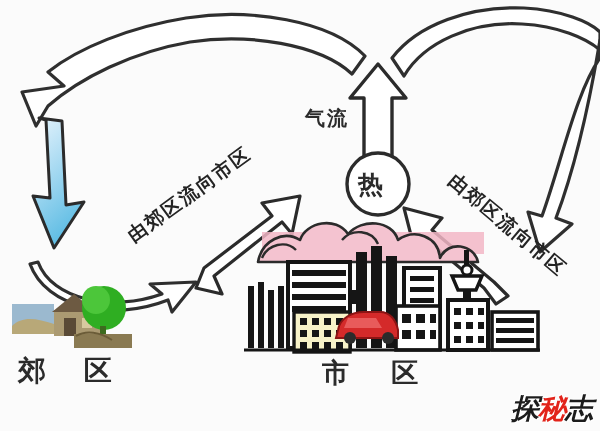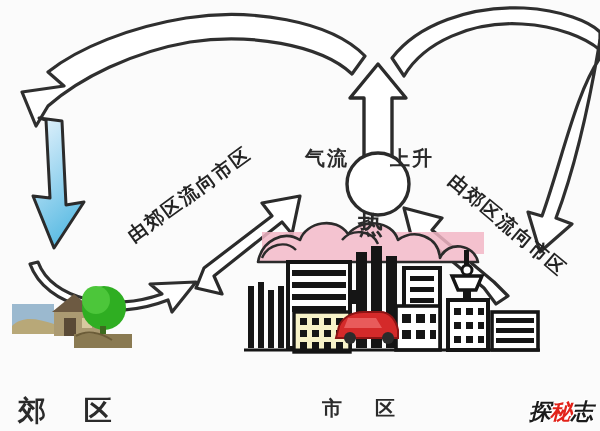--- a/index.html
+++ b/index.html
@@ -5,41 +5,41 @@
   html,body{margin:0;padding:0;}
   body{
     width:600px;height:431px;
     background:#fbfbfb;
     font-family:"DejaVu Sans","Liberation Sans",sans-serif;
     overflow:hidden;position:relative;
   }
   #stage{position:absolute;left:0;top:0;width:600px;height:431px;}
   svg.layer{position:absolute;left:0;top:0;width:600px;height:431px;}
 
-  .lbl{position:absolute;color:#2b2b2b;font-weight:700;white-space:nowrap;margin-top:40px;}
+  .lbl{position:absolute;color:#2b2b2b;font-weight:700;white-space:nowrap;}
 
   
   #label-suburb{left:18px;top:352px;font-size:28px;letter-spacing:14px;}
-  #label-urban{left:322px;top:355px;font-size:20px;letter-spacing:13px;}
+  #label-urban{left:322px;top:355px;font-size:27px;letter-spacing:13px;font-family:Liberation Mono, monospace;}
 
   
   #label-airflow-l{left:305px;top:105px;font-size:20px;letter-spacing:2px;}
   #label-airflow-r{left:390px;top:105px;font-size:20px;letter-spacing:2px;}
 
   
   #label-heat{left:358px;top:168px;font-size:25px;font-weight:700;}
 
   
   .diag{position:absolute;font-size:19px;font-weight:700;color:#242424;
         letter-spacing:2px;white-space:nowrap;}
   #flow-left{left:130px;top:225px;transform:rotate(-36deg);transform-origin:0 50%;}
   #flow-right{left:451px;top:165px;transform:rotate(40deg);transform-origin:0 50%;}
 
   
-  #watermark{position:absolute;right:8px;bottom:8px;font-size:22px;font-weight:900;
+  #watermark{position:absolute;right:8px;bottom:8px;font-size:28px;font-weight:900;
      font-style:italic;letter-spacing:-1px;line-height:1;
      text-shadow:1px 1px 0 #fff,-1px -1px 0 #fff;}
   #watermark .w1,#watermark .w3{color:#1c1c1c;}
   #watermark .w2{color:#e2231a;}
 </style>
 </head>
 <body>
 
 <div id="stage">
 
@@ -219,21 +219,20 @@
       <rect x="82" y="318" width="10" height="10" fill="#d8c9a0"></rect>
       <circle cx="104" cy="308" r="22" fill="#2fae22"></circle>
       <circle cx="96" cy="300" r="14" fill="#4cc63a"></circle>
       <rect x="100" y="326" width="6" height="16" fill="#3d6b1f"></rect>
       <rect x="74" y="334" width="58" height="14" fill="#8a7a52"></rect>
       <path d="M76,336 C86,330 100,332 112,340" fill="none" stroke="#6b5c38" stroke-width="2"></path>
     </g>
   </svg>
 
   <div class="lbl" id="label-airflow-l">气流</div>
-  <div class="lbl" id="label-airflow-r">上升</div>
 
   <div class="lbl" id="label-heat">热</div>
 
   <div class="diag" id="flow-left">由郊区流向市区</div>
   <div class="diag" id="flow-right">由郊区流向市区</div>
 
   <div class="lbl" id="label-suburb">郊 区</div>
   <div class="lbl" id="label-urban">市 区</div>
 
   <div id="watermark">

